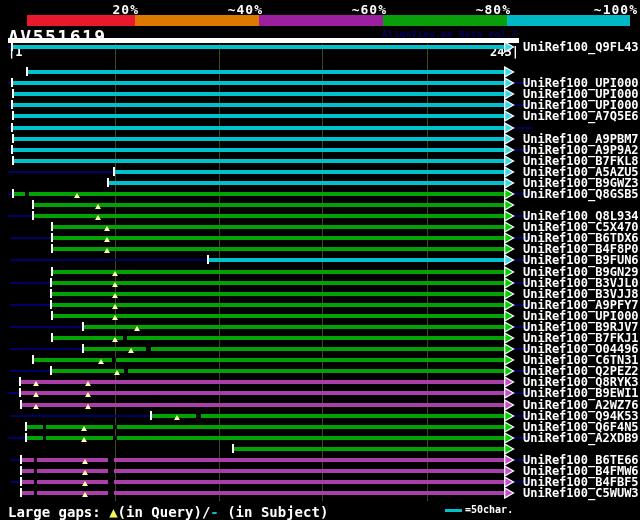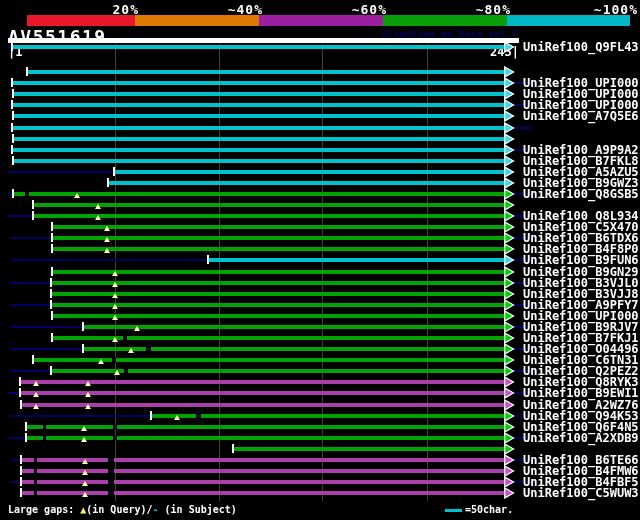--- a/index.html
+++ b/index.html
@@ -15,21 +15,21 @@
   .gridline{position:absolute;top:44px;height:457px;width:1px;}
   .row{position:absolute;left:0;width:640px;height:12px;}
   .row .navy{position:absolute;top:5px;height:2px;}
   .row .bar{position:absolute;top:4px;height:4px;}
   .row .tick{position:absolute;top:1px;width:2px;height:9px;}
   .row .notch{position:absolute;top:4px;height:4px;background:#000;}
   .row .gapmark{position:absolute;top:5px;width:0;height:0;
       border-left:3px solid transparent;border-right:3px solid transparent;border-bottom:5px solid #ffffa6;}
   .row .arrow{position:absolute;left:504px;top:0;}
   .row .label{position:absolute;left:523px;top:0;font-size:12px;line-height:12px;font-weight:bold;color:#fff;white-space:pre;}
-  .footer{position:absolute;left:8px;top:504px;font-size:10px;font-weight:bold;color:#fff;white-space:pre;}
+  .footer{position:absolute;left:8px;top:504px;font-size:14px;font-weight:bold;color:#fff;white-space:pre;}
   .scalebar-line{position:absolute;left:445px;top:509px;width:17px;height:3px;}
   .scalebar-label{position:absolute;left:465px;top:504px;font-size:10px;font-weight:bold;color:#fff;}
 </style>
 </head>
 <body>
 
 <div class="screen">
   <div id="identity-scale">
       <span class="scale-label" style="right: 501px;">20%</span>
       <div class="scale-seg" style="left: 27px; width: 108px; background: rgb(232, 25, 44);"></div>
@@ -117,20 +117,21 @@
         <svg width="11" height="12" class="arrow">
           <polygon points="0.7,1 9.5,6 0.7,11" fill="#40d8e2" stroke="#ffffff" stroke-width="1.3"></polygon>
         </svg>
       </div>
       <div class="row" style="top: 132.6px;">
         <div class="bar" style="left: 13px; width: 492px; background: rgb(0, 194, 204);"></div>
         <div class="tick" style="left: 12px; background: rgb(255, 255, 255);"></div>
         <svg width="11" height="12" class="arrow">
           <polygon points="0.7,1 9.5,6 0.7,11" fill="#40d8e2" stroke="#ffffff" stroke-width="1.3"></polygon>
         </svg>
+        <div class="label">UniRef100_A9PBM7</div>
       </div>
       <div class="row" style="top: 143.6px;">
         <div class="navy" style="left: 8px; width: 4px; background: rgb(0, 0, 102);"></div>
         <div class="navy" style="left: 513px; width: 18px; background: rgb(0, 0, 102);"></div>
         <div class="bar" style="left: 12px; width: 493px; background: rgb(0, 194, 204);"></div>
         <div class="tick" style="left: 11px; background: rgb(255, 255, 255);"></div>
         <svg width="11" height="12" class="arrow">
           <polygon points="0.7,1 9.5,6 0.7,11" fill="#40d8e2" stroke="#ffffff" stroke-width="1.3"></polygon>
         </svg>
         <div class="label">UniRef100_A9P9A2</div>

